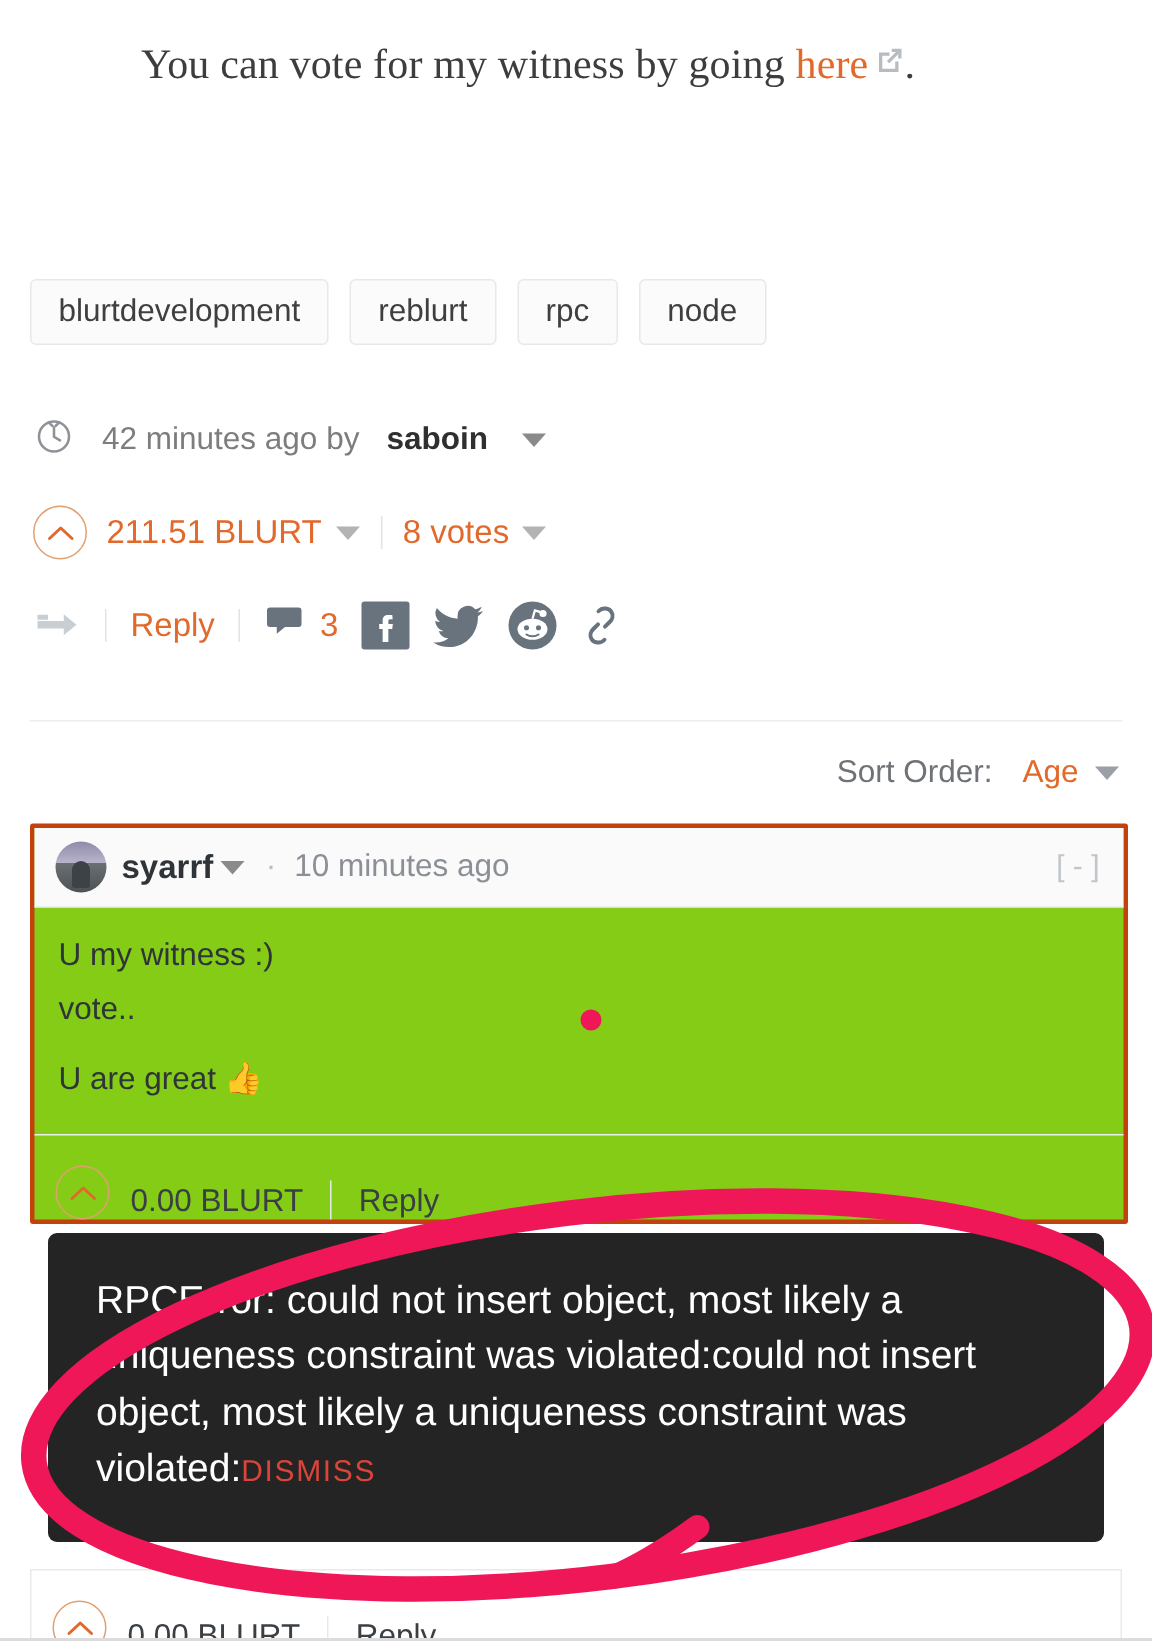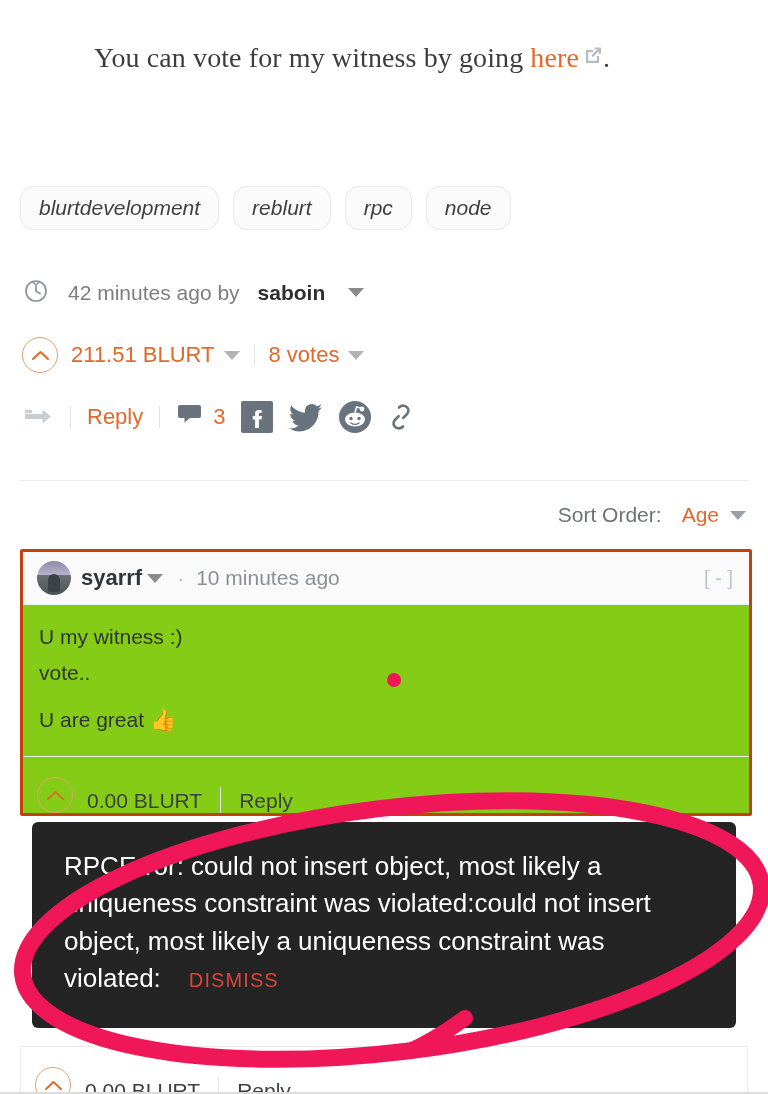--- a/index.html
+++ b/index.html
@@ -15,21 +15,21 @@
     font-family: "Liberation Sans", sans-serif;
     -webkit-font-smoothing: antialiased;
   }
 
   
   .post-body {
     position: absolute;
     left: 0; top: 0;
     width: 704px;
     text-align: center;
-    padding-top: 40px;
+    padding-top: 26px;
     font-family: "Liberation Serif", serif;
     font-size: 28px;
     color: #3d3d3d;
     letter-spacing: .1px;
   }
   .post-body .link {
     color: #e2692c;
     text-decoration: none;
   }
   .ext-icon {
@@ -42,27 +42,26 @@
   .tag-row {
     position: absolute;
     left: 20px;
     top: 186px;
     display: flex;
     gap: 14px;
   }
   .tag {
     border: 1px solid #e6e8ea;
     background: #fbfbfc;
-    border-radius: 14px;
+    border-radius: 4px;
     padding: 10px 18px 11px;
     font-size: 21px;
     color: #3f3f3f;
     line-height: 1;
     white-space: nowrap;
-    font-style: italic;
   }
 
   
   .meta-row {
     position: absolute;
     left: 22px;
     top: 276px;
     display: flex;
     align-items: center;
     gap: 18px;
@@ -252,21 +251,20 @@
     box-sizing: border-box;
     color: #ffffff;
     font-size: 26px;
     line-height: 1.44;
     z-index: 30;
   }
   .toast-dismiss {
     color: #d9453a;
     font-size: 20px;
     letter-spacing: 1.1px;
-    margin-left: 28px;
     white-space: nowrap;
   }
 
   
   .annotation {
     position: absolute;
     left: 0; top: 0;
     width: 768px; height: 1094px;
     pointer-events: none;
     z-index: 40;

